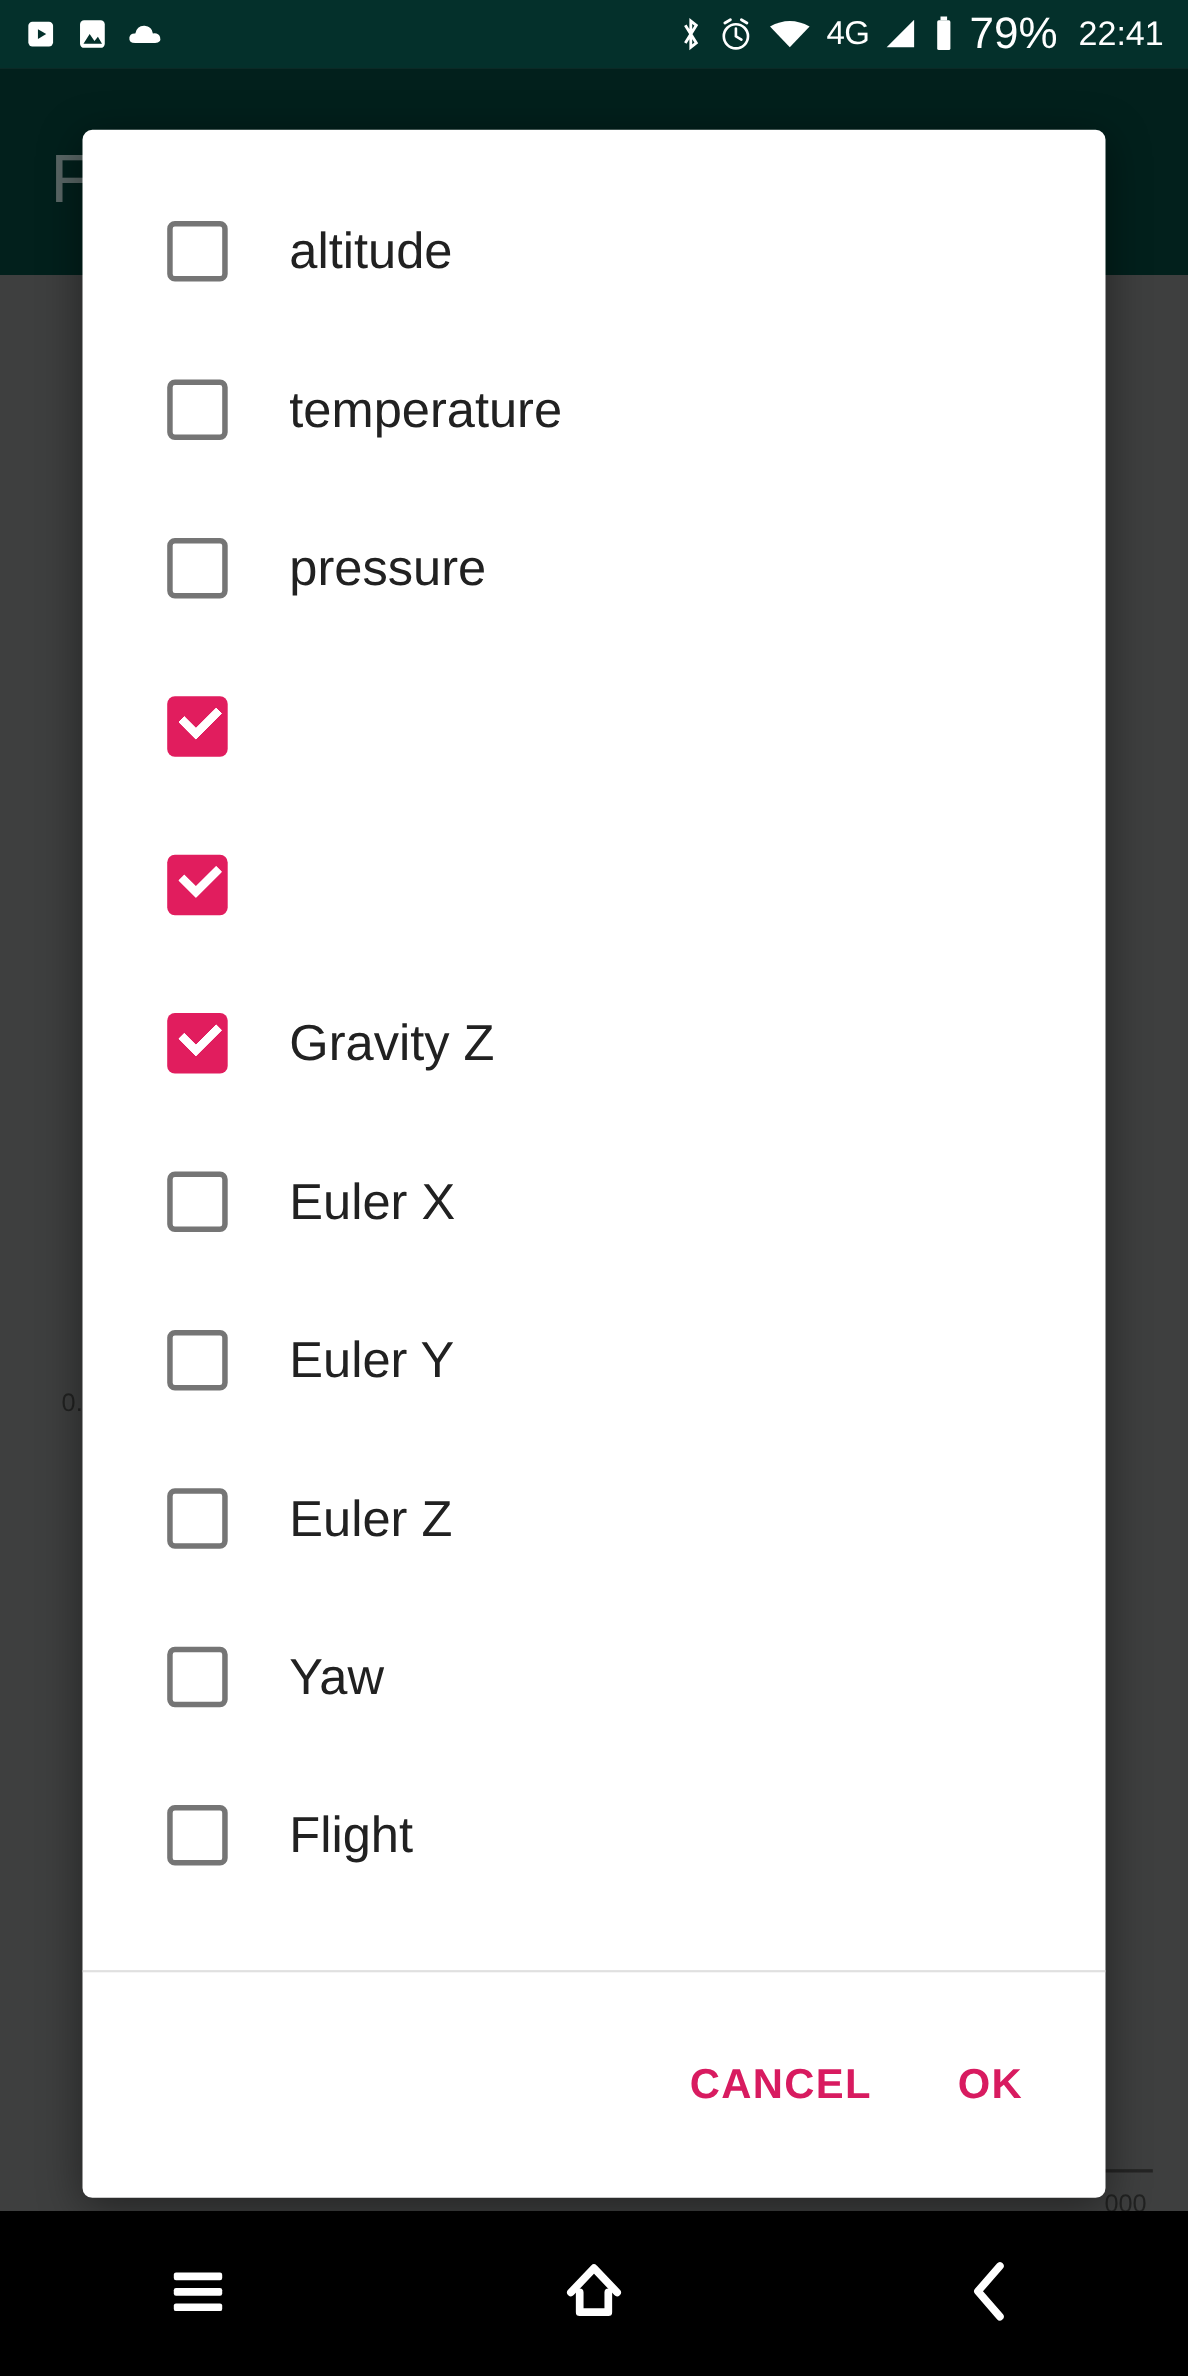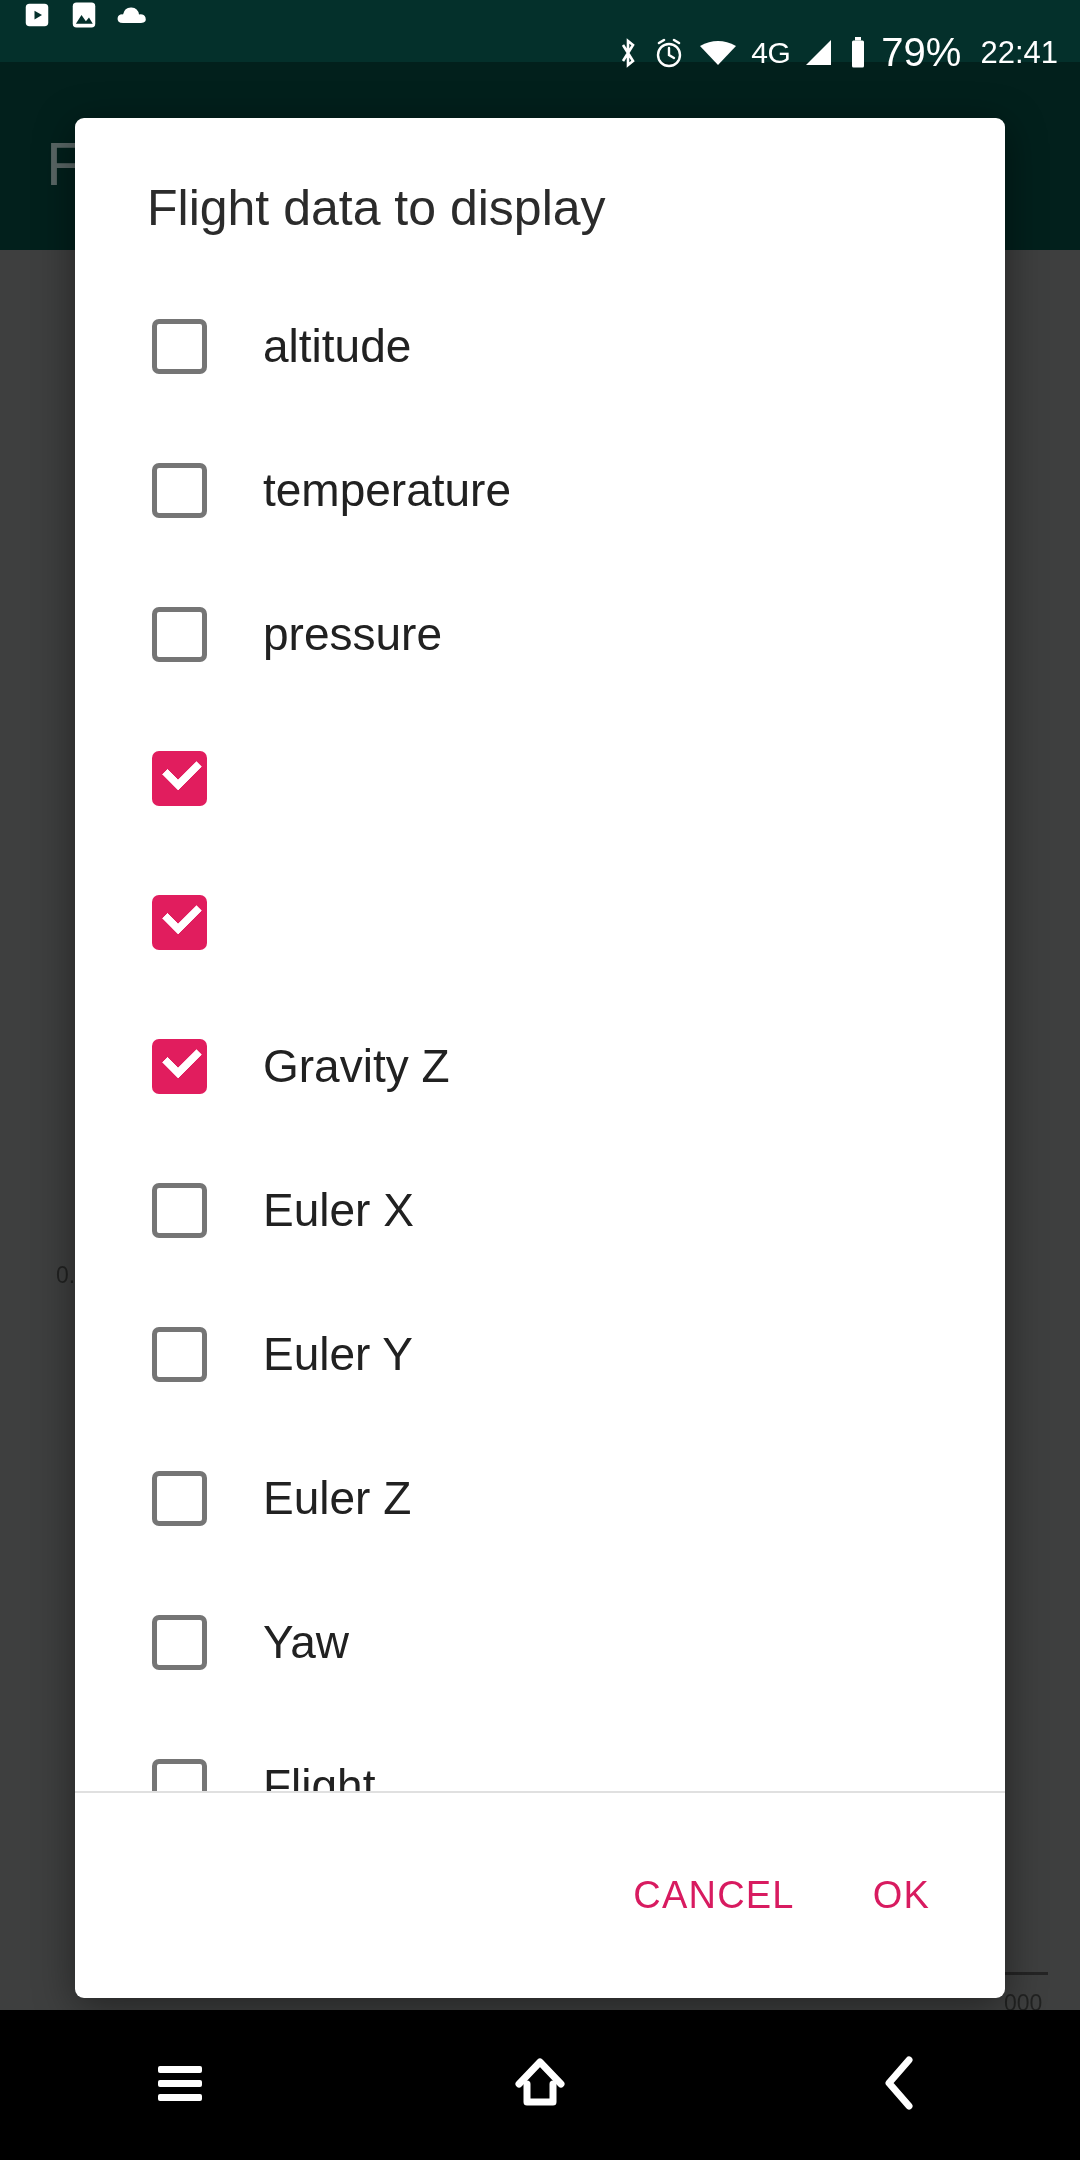--- a/index.html
+++ b/index.html
@@ -8,24 +8,23 @@
     font-family:"Liberation Sans", sans-serif;
     background:#5d5f5e;
     position:relative;
     overflow:hidden;
   }
 
   
   #status-bar {
     position:absolute; left:0; top:0; width:1080px; height:62px;
     background:#04302b;
-    display:flex; align-items:flex-start;
+    display:flex; align-items:center;
     padding:0 22px;
     color:#ffffff;
-    flex-direction:column;
   }
   #status-left { display:flex; align-items:center; gap:18px; }
   #status-right { margin-left:auto; display:flex; align-items:center; gap:13px; }
   .sb-icon { display:flex; align-items:center; justify-content:center; }
   .sb-text { font-size:30px; letter-spacing:-0.5px; line-height:1; font-weight:400; }
   #battery-pct { font-size:40px; }
   #clock { font-size:31px; margin-left:6px; }
 
   
   #app-bar {
@@ -95,21 +94,21 @@
     white-space:nowrap;
   }
   #list-divider {
     height:2px; background:#e0e0e0; width:100%;
   }
   #dialog-actions {
     height:205px; display:flex; align-items:center;
     justify-content:flex-end; gap:78px; padding-right:75px;
   }
   .action-btn {
-    font-size:38px; font-weight:normal; color:#d81b60;
+    font-size:38px; font-weight:bold; color:#d81b60;
     letter-spacing:1.2px; background:none; border:none;
     font-family:"Liberation Sans", sans-serif; cursor:pointer;
   }
 
   
   #nav-bar {
     position:absolute; left:0; bottom:0; width:1080px; height:150px;
     background:#000000; display:flex; align-items:center;
   }
   .nav-btn { flex:1; display:flex; align-items:center; justify-content:center; }
@@ -177,21 +176,20 @@
         <rect x="7" y="1" width="6" height="3.5" fill="#fff"></rect>
         <rect x="4" y="4.5" width="12" height="27" rx="1.5" fill="#fff"></rect>
       </svg>
     </span>
     <span id="battery-pct">79%</span>
     <span id="clock">22:41</span>
   </div>
 </div>
 
 <div id="dialog">
-  <div id="dialog-title">Flight data to display</div>
 
   <div id="options-list">
       <div class="option-row">
         <div class="checkbox off"></div>
         <div class="option-label">altitude</div>
       </div>
       <div class="option-row">
         <div class="checkbox off"></div>
         <div class="option-label">temperature</div>
       </div>

